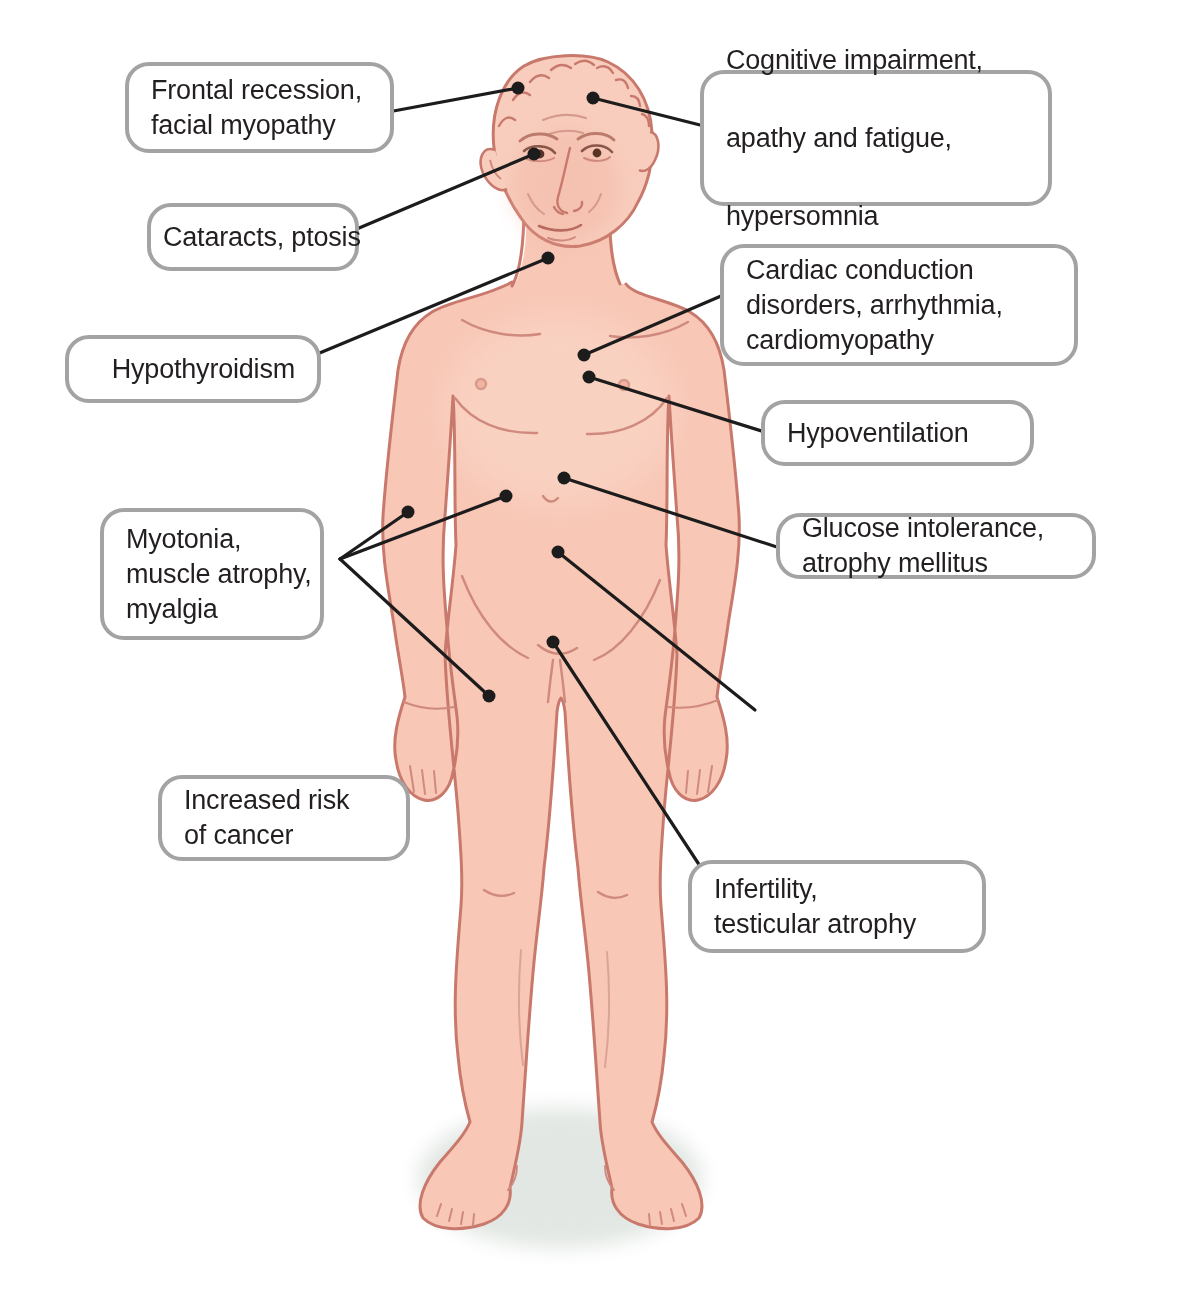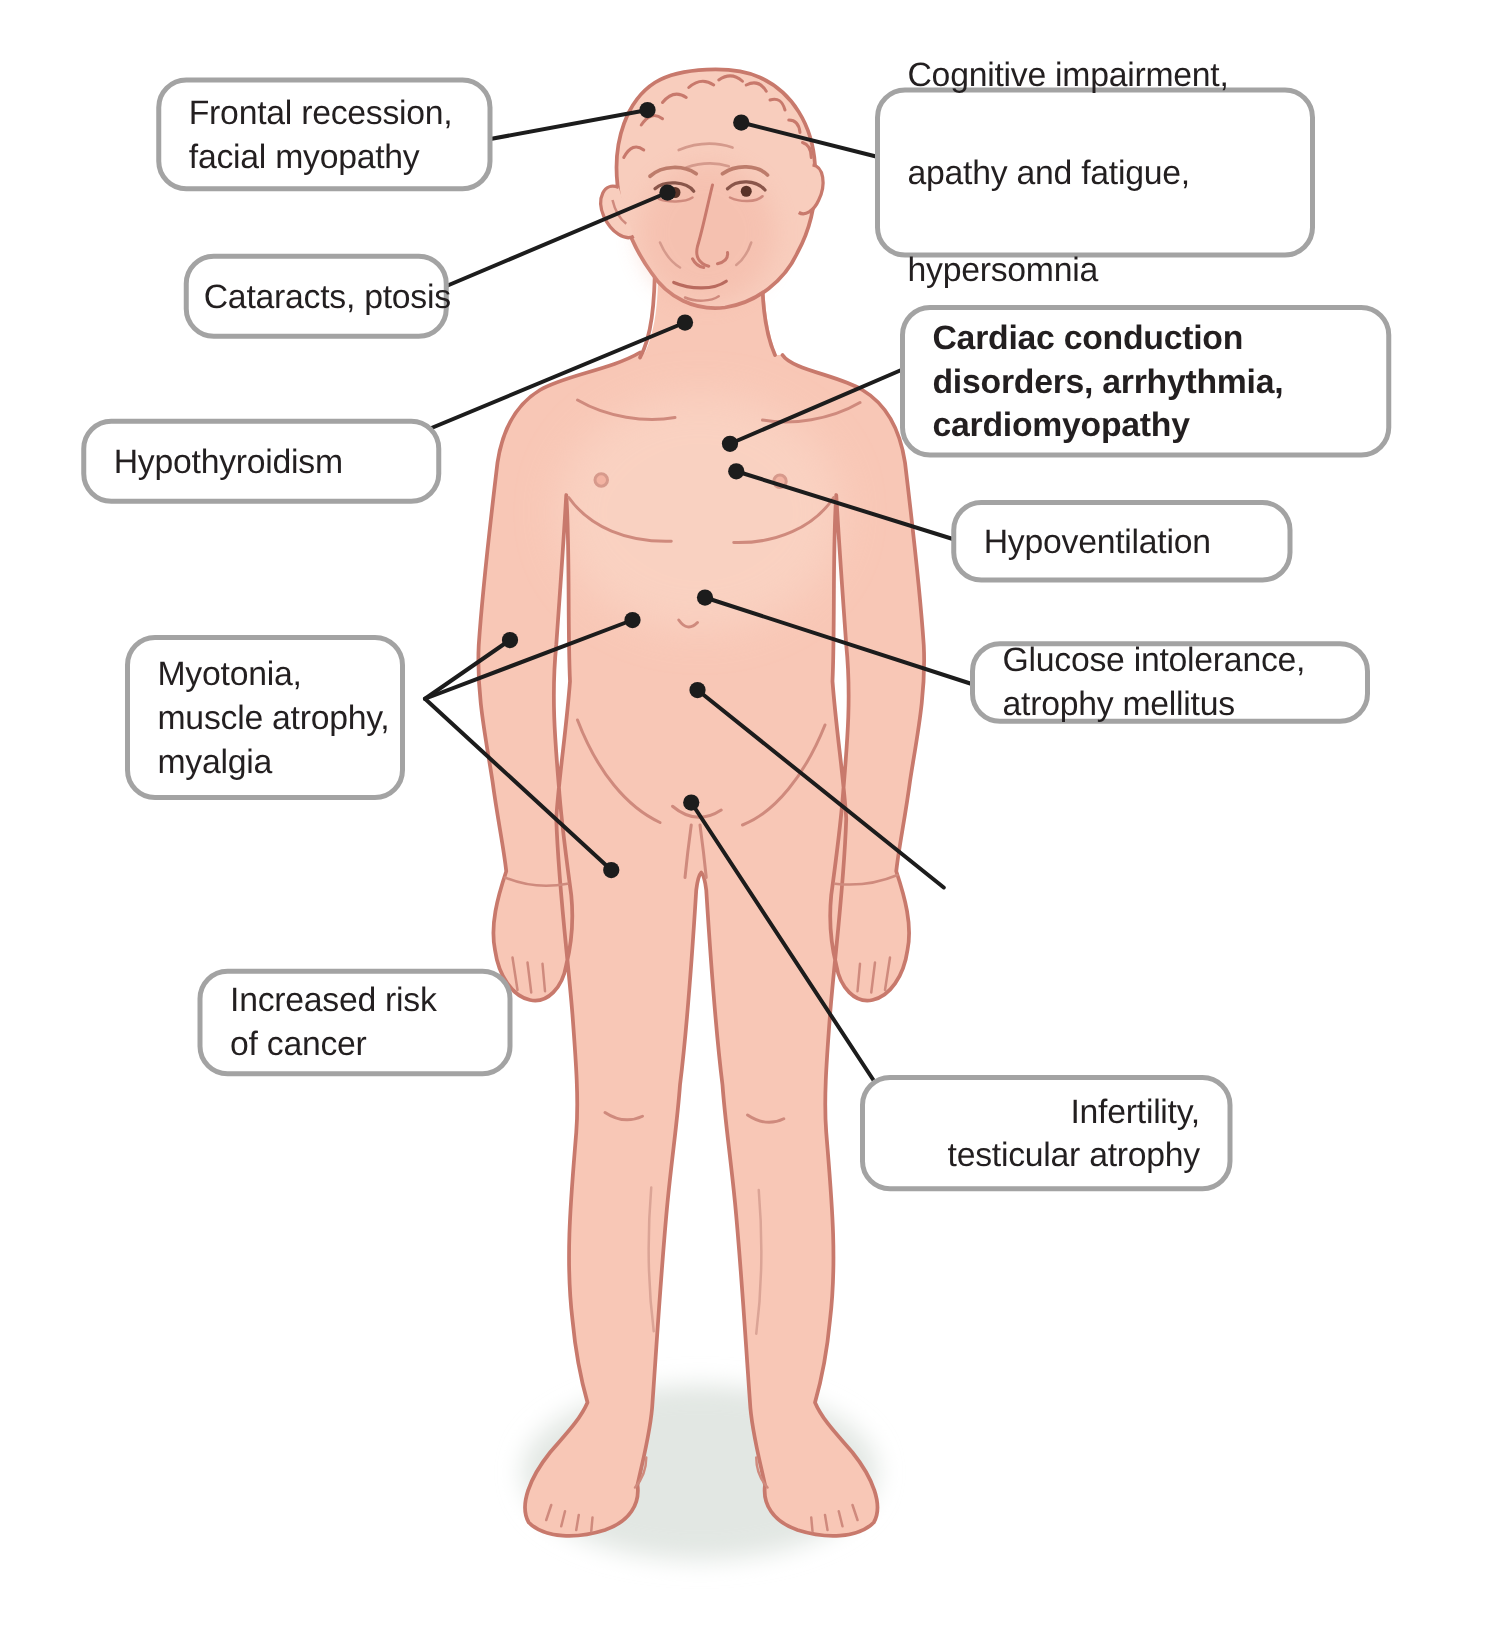--- a/index.html
+++ b/index.html
@@ -230,27 +230,27 @@
   <div class="label-box" style="left:700px;top:70px;width:352px;height:136px;gap:43px;">
     <div class="label-line">Cognitive impairment,</div>
     <div class="label-line">apathy and fatigue,</div>
     <div class="label-line">hypersomnia</div>
   </div>
 
   <div class="label-box tight" style="left:147px;top:203px;width:212px;height:68px;">
     <div class="label-line">Cataracts, ptosis</div>
   </div>
 
-  <div class="label-box" style="left:720px;top:244px;width:393px;height:122px;font-weight:bold;">
+  <div class="label-box" style="left:720px;top:244px;width:358px;height:122px;">
     <div class="label-line">Cardiac conduction</div>
     <div class="label-line">disorders, arrhythmia,</div>
     <div class="label-line">cardiomyopathy</div>
   </div>
 
-  <div class="label-box" style="left:65px;top:335px;width:288px;height:68px;">
+  <div class="label-box" style="left:65px;top:335px;width:256px;height:68px;align-items:flex-end;">
     <div class="label-line">Hypothyroidism</div>
   </div>
 
   <div class="label-box" style="left:761px;top:400px;width:273px;height:66px;">
     <div class="label-line">Hypoventilation</div>
   </div>
 
   <div class="label-box" style="left:100px;top:508px;width:224px;height:132px;">
     <div class="label-line">Myotonia,</div>
     <div class="label-line">muscle atrophy,</div>
@@ -261,18 +261,18 @@
     <div class="label-line">Glucose intolerance,</div>
     <div class="label-line">atrophy mellitus</div>
   </div>
 
 
   <div class="label-box" style="left:158px;top:775px;width:252px;height:86px;">
     <div class="label-line">Increased risk</div>
     <div class="label-line">of cancer</div>
   </div>
 
-  <div class="label-box" style="left:688px;top:860px;width:298px;height:93px;align-items:flex-end;">
+  <div class="label-box" style="left:688px;top:860px;width:298px;height:93px;">
     <div class="label-line">Infertility,</div>
     <div class="label-line">testicular atrophy</div>
   </div>
 
 </div>
 
 </body></html>

